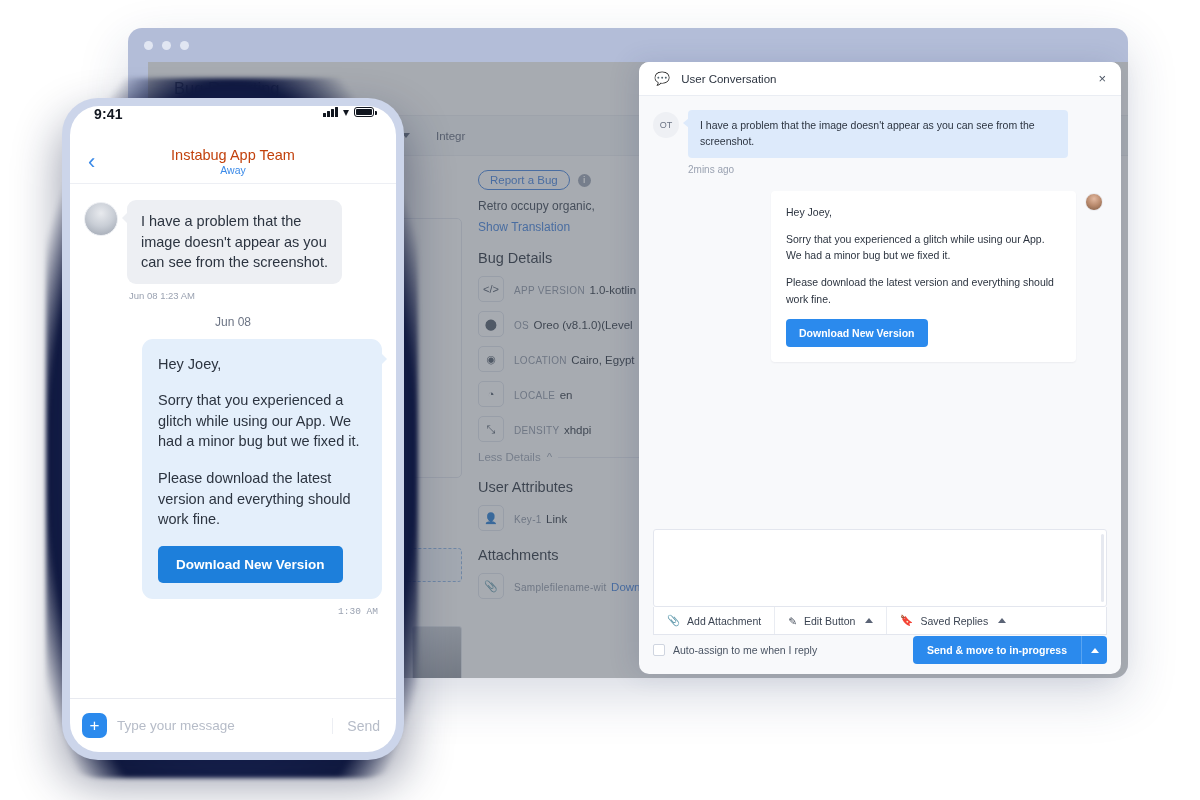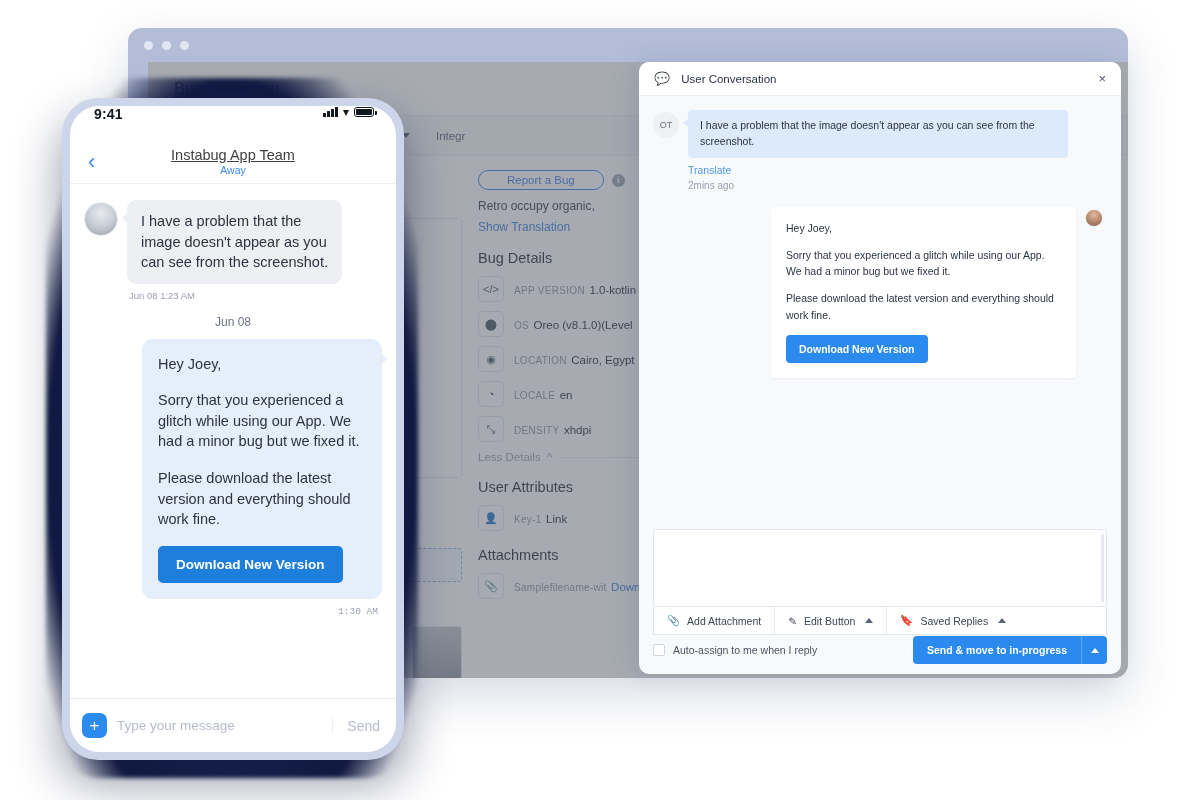--- a/index.html
+++ b/index.html
@@ -80,21 +80,21 @@
     display: flex; align-items: center; justify-content: center; gap: 8px;
     color: #3b7ddd; font-size: 12.5px; font-weight: 500; background: #f5f9ff;
   }
   .repro-title { margin-top: 18px; font-size: 14px; color: #1f2733; font-weight: 500; }
   .repro-row { display: flex; gap: 9px; margin-top: 10px; }
   .repro-shot { width: 74px; height: 60px; border-radius: 3px; background: #f1f3f7; border: 1px solid #e2e5ed; }
   .repro-shot.map { background: linear-gradient(160deg,#e8e6df,#dfe4de); }
   .repro-shot.photo { background: linear-gradient(160deg,#cfd3da,#8d929c); }
 
   .tag-pill {
-    display: inline-flex; align-items: center; padding: 3px 28px;
+    display: inline-flex; align-items: center; padding: 3px 11px;
     border: 1px solid #3b7ddd; border-radius: 12px; color: #3b7ddd;
     font-size: 11.5px; font-weight: 500;
   }
   .info-i {
     display: inline-flex; align-items: center; justify-content: center;
     width: 13px; height: 13px; border-radius: 50%; background: #9aa2b1;
     color: #fff; font-size: 9px; font-weight: 700; margin-left: 8px;
   }
   .desc-txt { font-size: 12px; color: #323b49; margin-top: 9px; white-space: nowrap; }
   .link-blue { color: #3b7ddd; font-size: 12px; margin-top: 7px; display: block; }
@@ -240,21 +240,21 @@
   .batt { width: 20px; height: 10px; border: 1.4px solid #11161f; border-radius: 3px; position: relative; }
   .batt::after { content:""; position:absolute; inset:1.2px; background:#11161f; border-radius:1px; }
   .batt::before { content:""; position:absolute; right:-3.5px; top:3px; width:2px; height:4px; background:#11161f; border-radius:0 1px 1px 0; }
 
   .phone-nav {
     height: 44px; display: flex; align-items: center; position: relative;
     border-bottom: 1px solid #edeff4; flex: none; padding: 0 18px;
   }
   .back-chev { color: #3b8ae8; font-size: 22px; font-weight: 300; line-height: 1; cursor: pointer; }
   .nav-c { position: absolute; left: 0; right: 0; text-align: center; }
-  .nav-title { font-size: 14.5px; color: #404040; line-height: 1.25; text-decoration: underline; }
+  .nav-title { font-size: 14.5px; color: #c2410c; line-height: 1.25; }
   .nav-sub { font-size: 10.5px; color: #3b8ae8; line-height: 1.3; }
 
   .chat { flex: 1; padding: 16px 14px 0 14px; overflow: hidden; }
   .p-msg-in { display: flex; gap: 9px; align-items: flex-start; }
   .p-av {
     width: 34px; height: 34px; border-radius: 50%; flex: none; margin-top: 2px;
     background: radial-gradient(circle at 50% 32%, #e8eaee 0%, #c9ced6 48%, #9aa1ad 100%);
     border: 1px solid #eceef2;
   }
   .p-bub-in {
@@ -461,21 +461,20 @@
       </span>
       <span class="convo-x">×</span>
     </div>
 
     <div class="convo-body">
       <div class="msg-in">
         <span class="ot-av">OT</span>
         <span class="bub-in">I have a problem that the image doesn't appear as you can see from the screenshot.</span>
       </div>
       <div class="msg-meta">
-        <a class="translate">Translate</a>
         <span class="ago">2mins ago</span>
       </div>
 
       <div class="msg-out">
         <div class="bub-out">
           <p>Hey Joey,</p>
           <p>Sorry that you experienced a glitch while using our App. We had a minor bug but we fixed it.</p>
           <p>Please download the latest version and everything should work fine.</p>
           <button class="dl-btn">Download New Version</button>
         </div>

